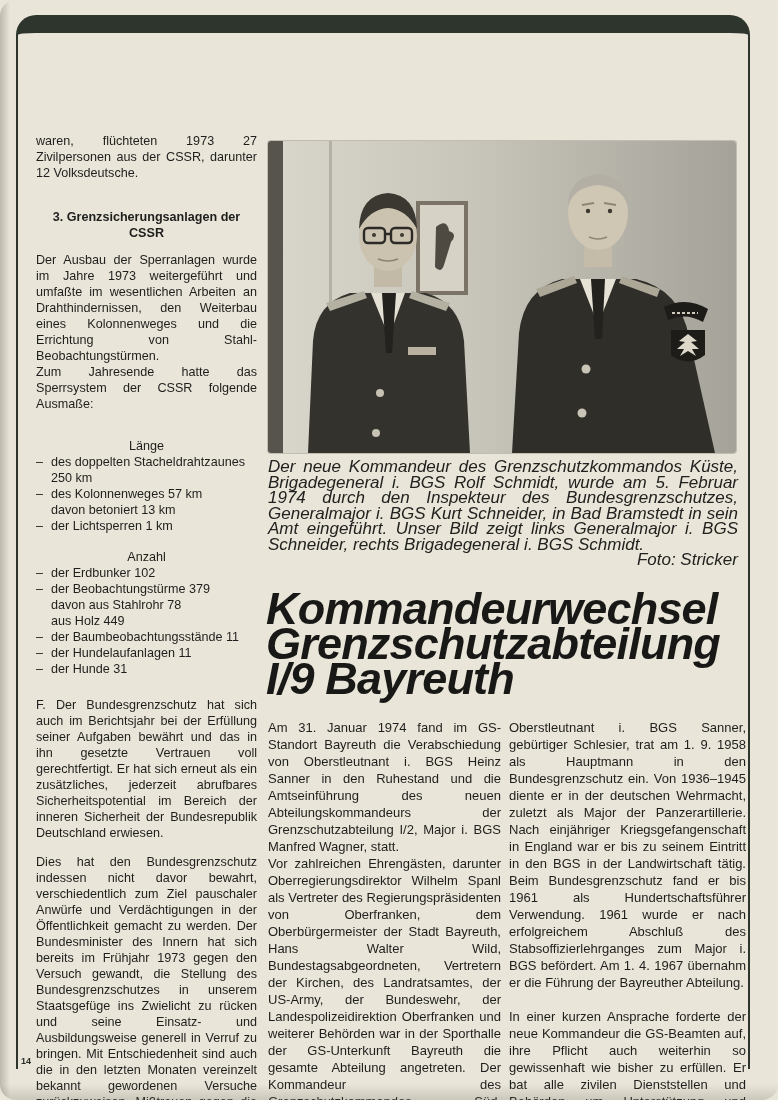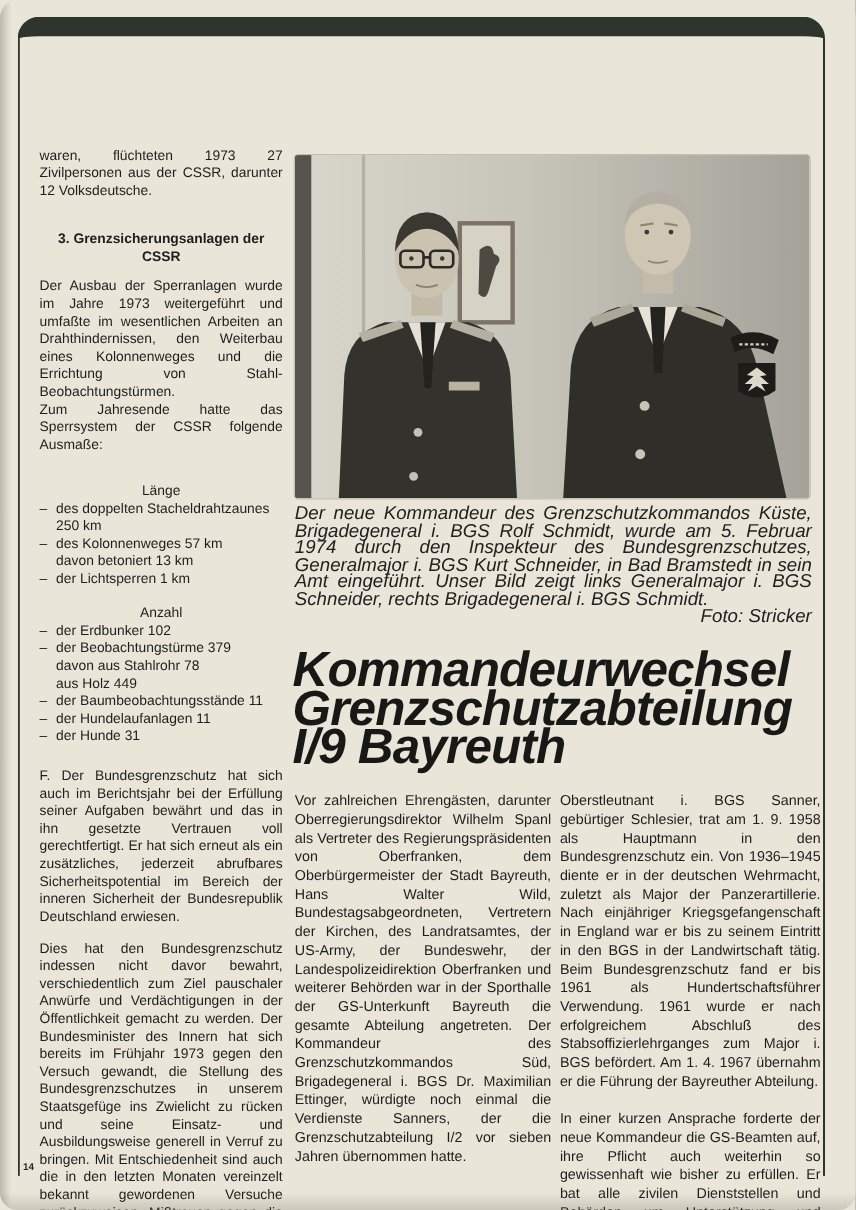--- a/index.html
+++ b/index.html
@@ -200,20 +200,21 @@
     <span class="credit">Foto: Stricker</span>
   </div>
 
   <div class="headline">
     <div>Kommandeurwechsel</div>
     <div>Grenzschutzabteilung</div>
     <div>I/9 Bayreuth</div>
   </div>
 
   <div class="art-col art-col1">
+    <p>Am 31. Januar 1974 fand im GS-Standort Bayreuth die Verabschiedung von Oberstleutnant i. BGS Heinz Sanner in den Ruhestand und die Amtseinführung des neuen Abteilungskommandeurs der Grenzschutzabteilung I/2, Major i. BGS Manfred Wagner, statt.</p>
     <p>Vor zahlreichen Ehrengästen, darunter Oberregierungsdirektor Wilhelm Spanl als Vertreter des Regierungspräsidenten von Oberfranken, dem Oberbürgermeister der Stadt Bayreuth, Hans Walter Wild, Bundestagsabgeordneten, Vertretern der Kirchen, des Landratsamtes, der US-Army, der Bundeswehr, der Landespolizeidirektion Oberfranken und weiterer Behörden war in der Sporthalle der GS-Unterkunft Bayreuth die gesamte Abteilung angetreten. Der Kommandeur des Grenzschutzkommandos Süd, Brigadegeneral i. BGS Dr. Maximilian Ettinger, würdigte noch einmal die Verdienste Sanners, der die Grenzschutzabteilung I/2 vor sieben Jahren übernommen hatte.</p>
   </div>
   <div class="art-col art-col2">
     <p>Oberstleutnant i. BGS Sanner, gebürtiger Schlesier, trat am 1. 9. 1958 als Hauptmann in den Bundesgrenzschutz ein. Von 1936–1945 diente er in der deutschen Wehrmacht, zuletzt als Major der Panzerartillerie. Nach einjähriger Kriegsgefangenschaft in England war er bis zu seinem Eintritt in den BGS in der Landwirtschaft tätig. Beim Bundesgrenzschutz fand er bis 1961 als Hundertschaftsführer Verwendung. 1961 wurde er nach erfolgreichem Abschluß des Stabsoffizierlehrganges zum Major i. BGS befördert. Am 1. 4. 1967 übernahm er die Führung der Bayreuther Abteilung.</p>
     <p class="gap-before">In einer kurzen Ansprache forderte der neue Kommandeur die GS-Beamten auf, ihre Pflicht auch weiterhin so gewissenhaft wie bisher zu erfüllen. Er bat alle zivilen Dienststellen und Behörden um Unterstützung und versprach eine gute Zusammenarbeit.</p>
 
   </div>
 
   <div class="pagenum">14</div>
   <div class="bottom-band"></div>

